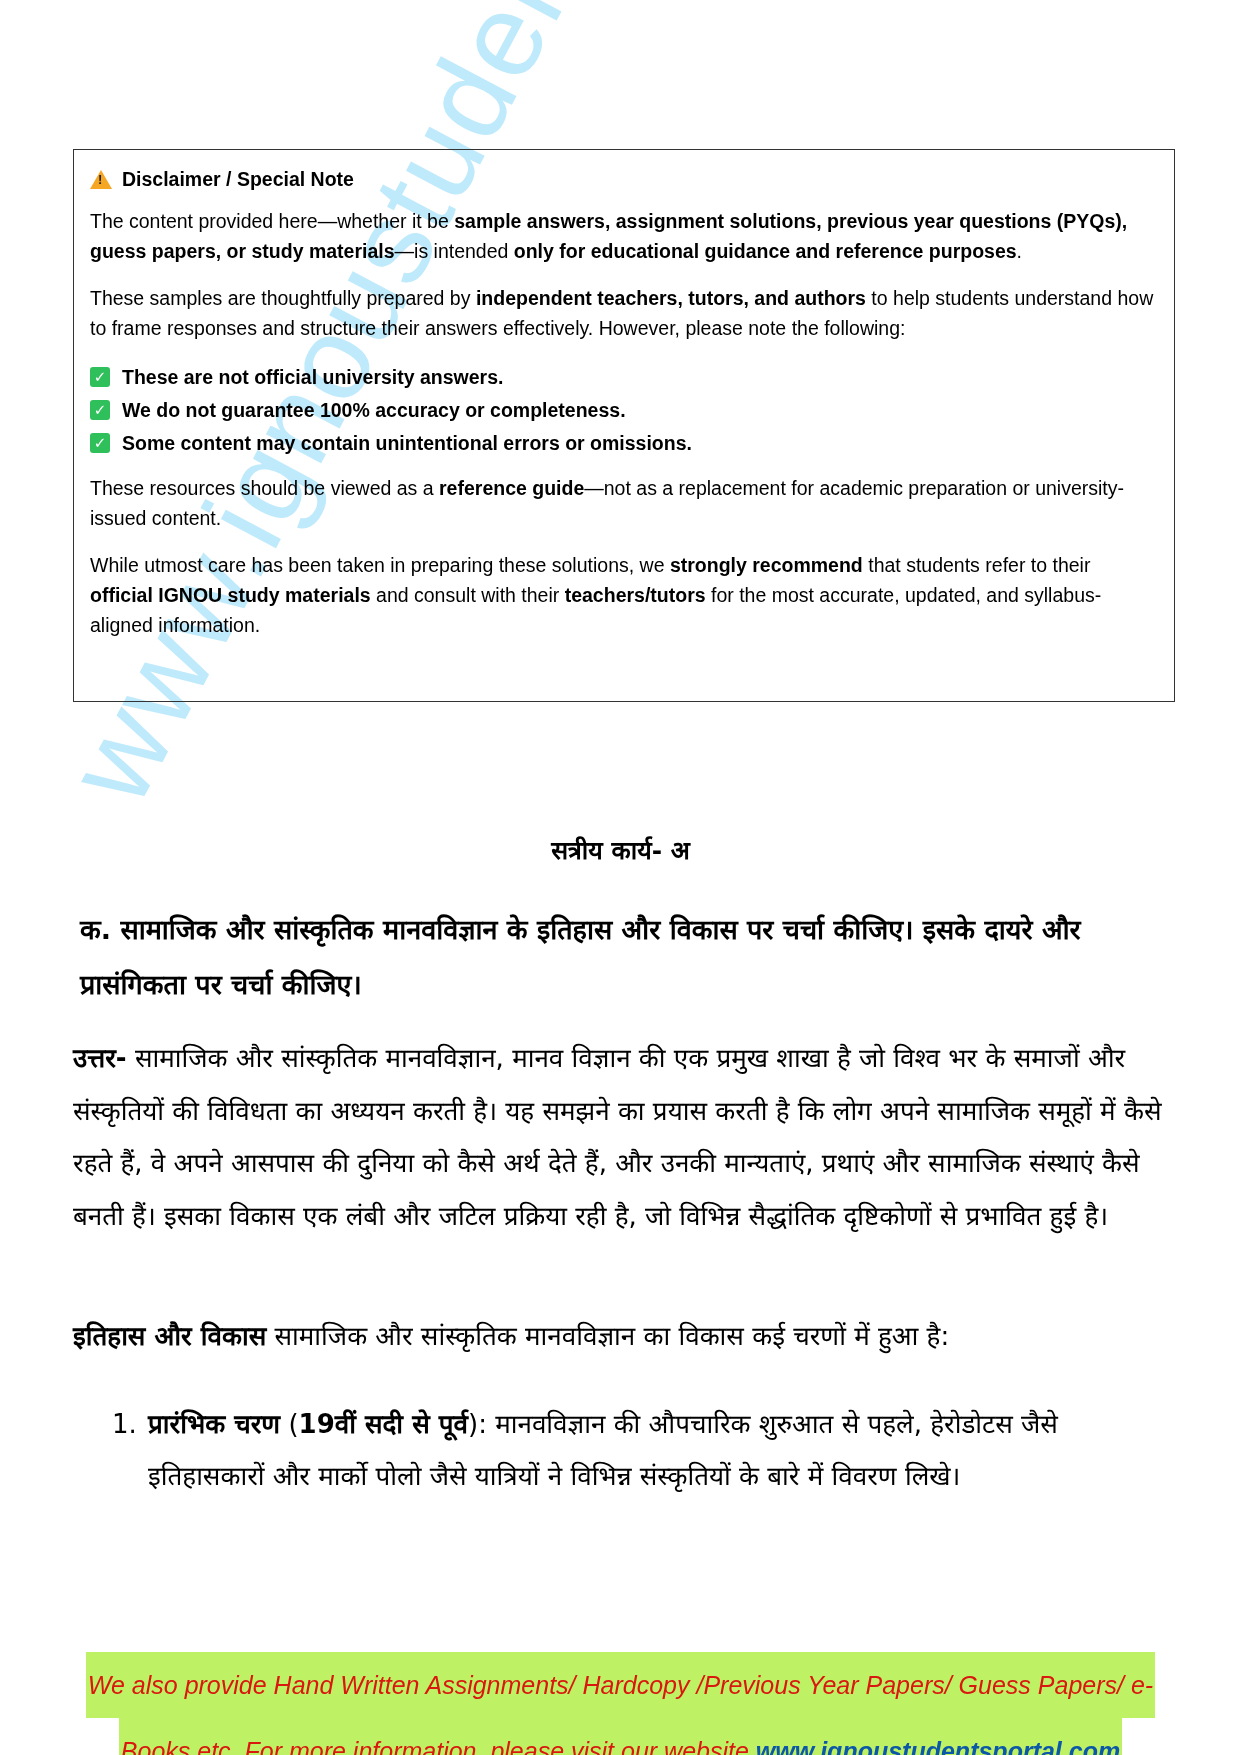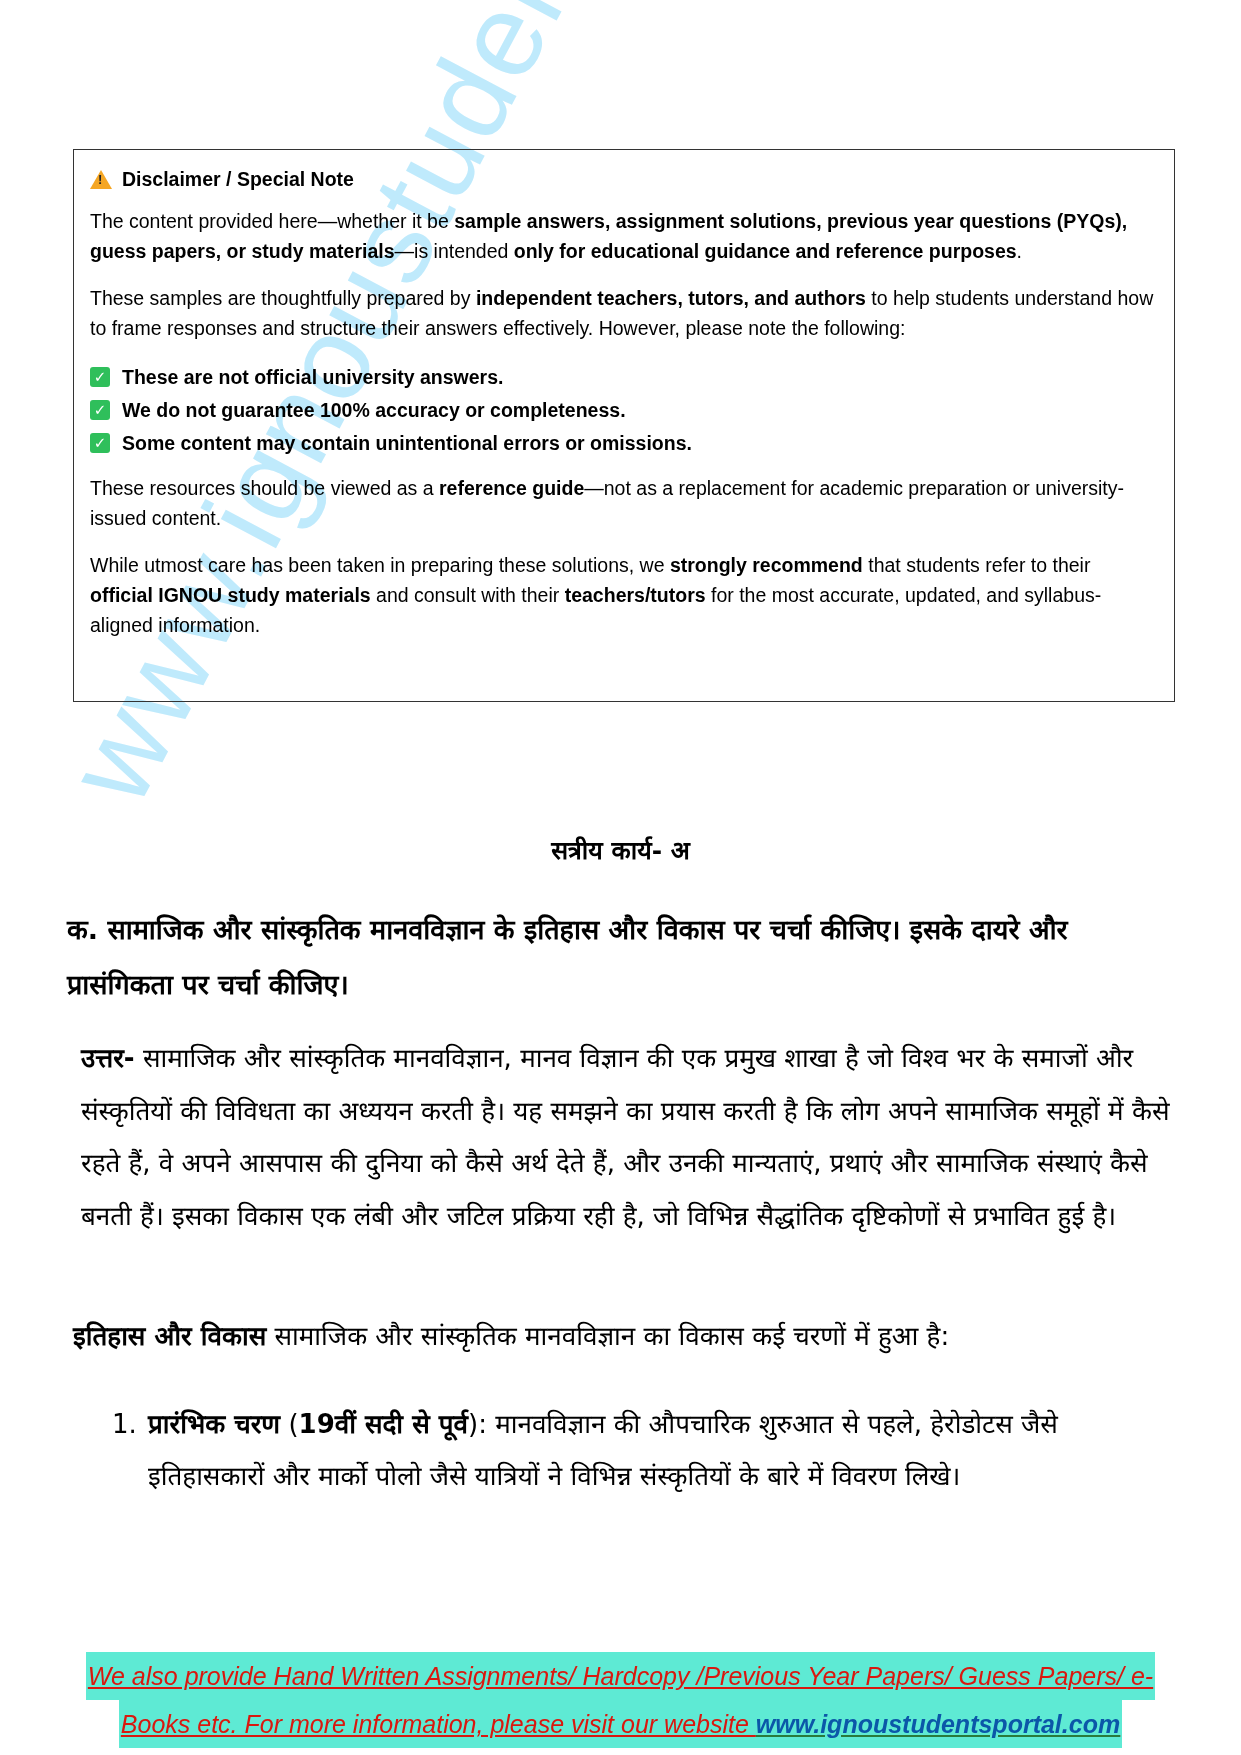--- a/index.html
+++ b/index.html
@@ -24,31 +24,31 @@
   .check-icon { display: inline-block; width: 20px; height: 20px; background: #2fbf5b; border-radius: 3px; color: #fff; font-size: 15px; line-height: 20px; text-align: center; margin-right: 12px; font-family: "DejaVu Sans", sans-serif; }
   .books-icon { display: inline-block; position: relative; width: 22px; height: 22px; margin-right: 10px; }
   .books-icon span { position: absolute; width: 12px; height: 15px; }
   .books-icon .b1 { left: 0; top: 0; background: #6cc04a; }
   .books-icon .b2 { left: 4px; top: 3px; background: #d6204e; }
   .books-icon .b3 { left: 8px; top: 6px; background: #1c9ad6; }
   .tagline { display: flex; align-items: center; font-weight: bold; }
   b { font-weight: bold; }
   .hi { position: absolute; z-index: 1; font-family: "DejaVu Sans", sans-serif; }
   .section-title { left: 0; width: 1241px; top: 832px; text-align: center; font-weight: bold; font-size: 25px; }
-  .question { left: 67px; top: 902px; width: 1100px; font-weight: bold; font-size: 27px; line-height: 55px; }
-  .answer { left: 73px; top: 1032px; width: 1105px; font-size: 26px; line-height: 52.5px; margin-left: 8px; }
+  .question { left: 80px; top: 902px; width: 1100px; font-weight: bold; font-size: 27px; line-height: 55px; }
+  .answer { left: 73px; top: 1032px; width: 1105px; font-size: 26px; line-height: 52.5px; }
   .history { left: 73px; top: 1310px; width: 1105px; font-size: 26px; line-height: 52px; }
   .list { left: 112px; top: 1398px; width: 1060px; font-size: 26px; line-height: 52px; }
   .list .num { display: inline-block; width: 36px; }
   .list .indent { padding-left: 36px; }
   .footer {
     position: absolute; left: 0; width: 1241px; top: 1652px; text-align: center; z-index: 1;
     font-family: "Liberation Sans", sans-serif; font-style: italic; font-size: 25px; line-height: 34px;
   }
-  .footer .line { display: inline-block; background: #5eead4; color: #d9180f; text-decoration: underline; padding: 7px 2px; }
+  .footer .line { display: inline-block; background: #bef264; color: #d9180f; padding: 16px 2px; }
   .footer .link { color: #0b57a8; font-weight: bold; font-style: italic; text-decoration: underline; text-decoration-color: #2a7a3b; }
 </style>
 </head>
 <body>
 
 <div class="watermark">www.ignoustudentsportal.com</div>
 
 <div class="disclaimer">
   <p class="title">
     <span class="warn-icon"></span>

